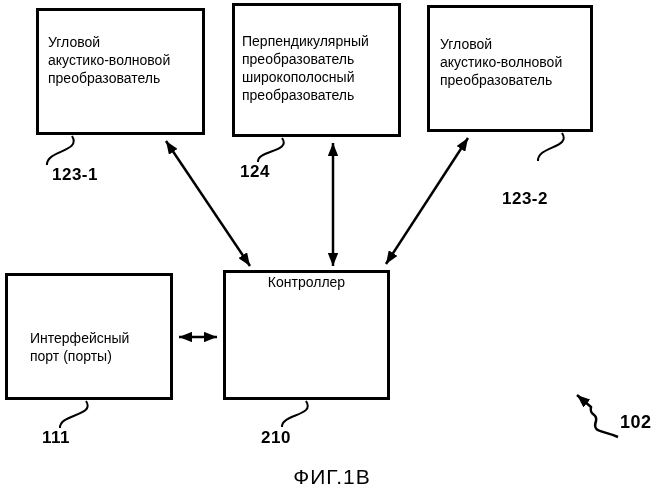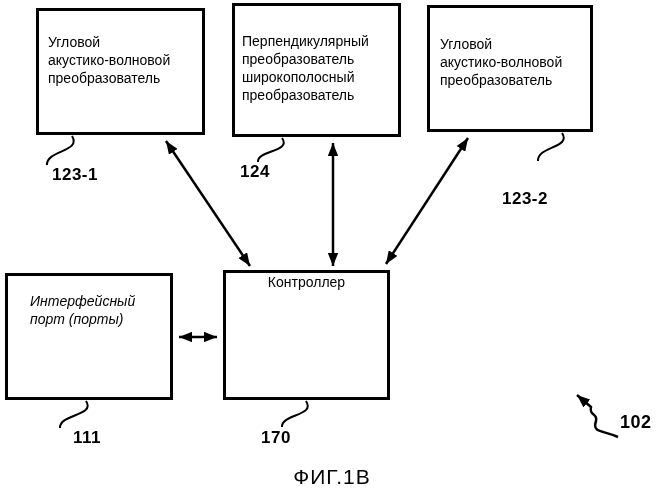--- a/index.html
+++ b/index.html
@@ -25,33 +25,33 @@
     position: absolute;
     border: 3px solid var(--ink);
     background: var(--bg);
     font-size: 14px;
     line-height: 18px;
   }
   .box .txline { white-space: nowrap; }
   .box-123-1 { left: 36px;  top: 8px;   width: 169px; height: 127px; padding: 22px 4px 0 9px; }
   .box-124   { left: 232px; top: 3px;   width: 169px; height: 134px; padding: 26px 2px 13px 7px; }
   .box-123-2 { left: 427px; top: 5px;   width: 166px; height: 127px; padding: 27px 4px 0 10px; }
-  .box-111   { left: 5px;   top: 273px; width: 168px; height: 127px; padding: 16px 4px 0 22px; font-style: italic; }
+  .box-111   { left: 5px;   top: 273px; width: 168px; height: 127px; padding: 53px 4px 0 22px; }
   .box-110   { left: 223px; top: 270px; width: 167px; height: 130px;
                display: flex; align-items: flex-start; justify-content: center; }
   .reflabel {
     position: absolute;
     font-size: 17px; font-weight: 700;
     letter-spacing: 0.5px;
     white-space: nowrap;
   }
   .ref-123-1 { left: 20px;  top: 165px; margin-left: 32px; }
   .ref-124   { left: 240px; top: 162px; }
   .ref-123-2 { left: 502px; top: 161px; margin-top: 28px; }
-  .ref-111   { left: 42px;  top: 428px; margin-left: 31px; }
+  .ref-111   { left: 42px;  top: 428px; }
   .ref-110   { left: 261px; top: 428px; }
   .ref-102   { left: 620px; top: 412px; font-size: 18px; }
   .caption {
     position: absolute;
     left: 0; right: 0; top: 465px;
     text-align: center;
     font-size: 21px; font-weight: 400;
     letter-spacing: 1px;
   }
 </style>
@@ -106,18 +106,18 @@
   </div>
 
   <div class="box box-110">
     <div class="txline">Контроллер</div>
   </div>
 
   <div class="reflabel ref-123-1">123-1</div>
   <div class="reflabel ref-124">124</div>
   <div class="reflabel ref-123-2">123-2</div>
   <div class="reflabel ref-111">111</div>
-  <div class="reflabel ref-110">170</div>
+  <div class="reflabel ref-110">210</div>
   <div class="reflabel ref-102">102</div>
 
   <div class="caption">ФИГ.1В</div>
 
 </div>
 
 </body></html>

